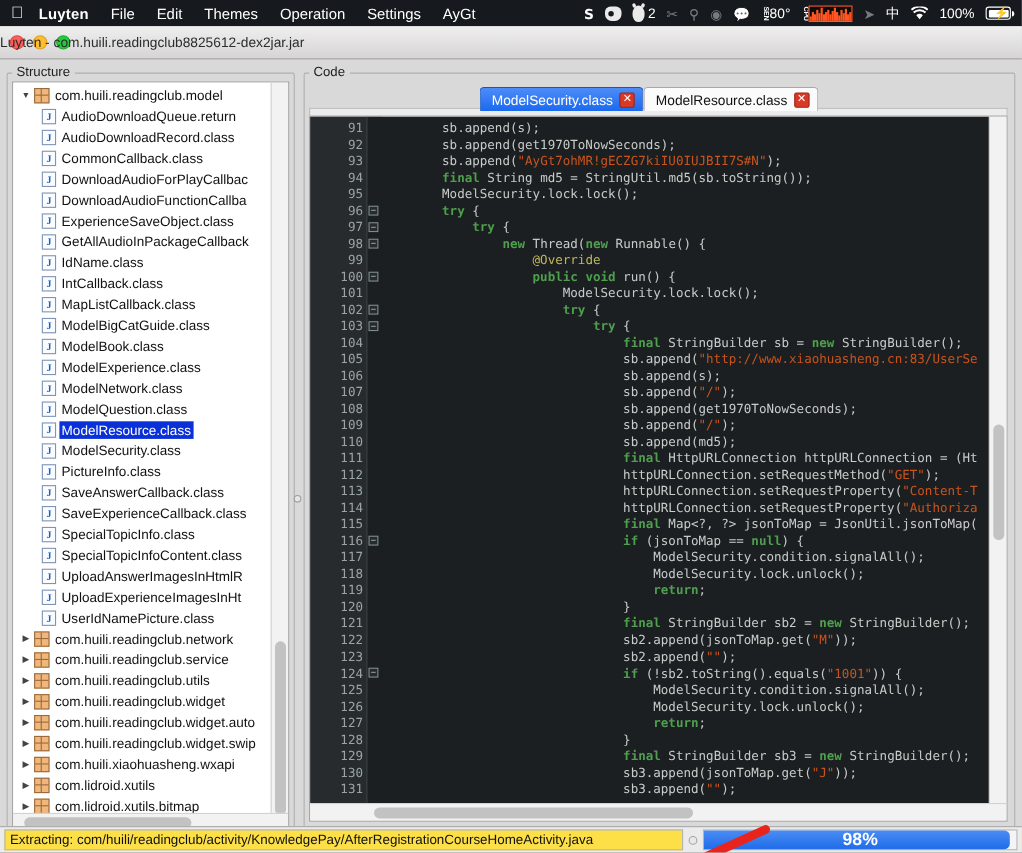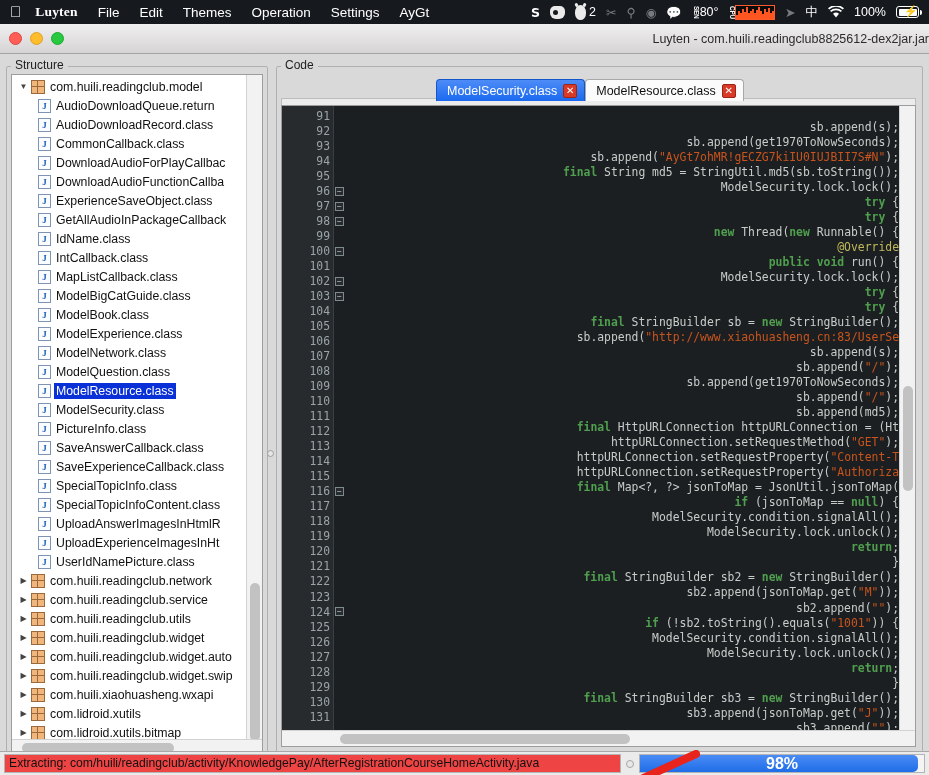--- a/index.html
+++ b/index.html
@@ -18,21 +18,21 @@
     color: #ffffff;
     font-size: 13.5px;
     position: relative;
   }
   #macbar .apple {
     margin-left: 10px; margin-right: 14px;
     font-size: 15px; line-height: 1;
     position: relative; top: -1px;
   }
   #macbar .mi { margin-right: 20px; white-space: nowrap; }
-  #macbar .mi.bold { font-weight: bold; letter-spacing: .2px; font-family: Liberation Serif, serif; }
+  #macbar .mi.bold { font-weight: bold; letter-spacing: .2px; }
   #macbar .right {
     position: absolute; right: 4px; top: 0;
     height: 24px; display: flex; align-items: center;
   }
   #macbar .right .it {
     margin-left: 10px; display: flex; align-items: center;
     font-size: 12.5px; white-space: nowrap;
   }
   .sicon { font-weight: bold; font-size: 15px; font-family: "DejaVu Sans", sans-serif; }
   .dim { opacity: .42; }
@@ -84,21 +84,21 @@
     background: linear-gradient(#f0efef, #d6d4d4);
     border-bottom: 1px solid #a3a3a3;
     display: flex; align-items: center; position: relative;
   }
   .traffic { display: flex; gap: 8px; margin-left: 9px; }
   .tl { width: 13px; height: 13px; border-radius: 50%; }
   .tl.r { background: #ff5f57; border: 1px solid #e0443e; }
   .tl.y { background: #ffbd2e; border: 1px solid #dea123; }
   .tl.g { background: #28c940; border: 1px solid #1aab29; }
   #wtitle {
-    position: absolute; left: 0; right: 0; text-align: right;
+    position: absolute; left: 0; right: 0; text-align: left;
     font-size: 12.5px; color: #2c2c2c;
   }
 
   
   #content { display: flex; height: 711px; padding: 4px 3px 0 3px; }
 
   
   .panel { position: relative; }
   .panel > .legend {
     position: absolute; top: 0; left: 8px; background: #d9d9d9;
@@ -214,22 +214,22 @@
   }
   .ln { height: 15.03px; padding-right: 3px; position: relative; }
   .fold {
     position: absolute; right: -11px; top: 2.5px;
     width: 9px; height: 9px; border: 1px solid #7d8a8f;
     background: #272b2d; color: #b6c0c4; font-size: 8px;
     line-height: 7px; text-align: center; font-family: "DejaVu Sans Mono", monospace;
   }
   #gutterpad { width: 13px; flex: 0 0 13px; background: #1c1f21; }
   #code {
-    flex: 1; padding-top: 14px; color: #c8ccc9;
-    white-space: pre; overflow: hidden; text-align: right;
+    flex: 1; padding-top: 3px; color: #c8ccc9;
+    white-space: pre; overflow: hidden;
   }
   .cl { height: 15.03px; }
   .kw  { color: #4f9f4f; font-weight: bold; }
   .str { color: #c8541d; }
   .ann { color: #bfb95c; }
   .pl  { color: #c8ccc9; }
   #ed-vscroll {
     width: 16px; flex: 0 0 16px; background: #f2f2f2;
     border-left: 1px solid #d2d2d2; position: relative;
   }
@@ -247,21 +247,21 @@
   }
 
   
   #statusbar {
     position: absolute; left: 0; bottom: 0; width: 929px; height: 24px;
     background: #ebebeb; border-top: 1px solid #a8a8a8;
     display: flex; align-items: center;
   }
   #statustext {
     flex: 1; margin: 2px 0 2px 4px; height: 19px;
-    border: 1px solid #b4b4b4; background: #ef4444;
+    border: 1px solid #b4b4b4; background: #fde047;
     font-size: 12.2px; color: #111; line-height: 17px;
     padding-left: 4px; overflow: hidden; white-space: nowrap;
   }
   #statusdot {
     width: 8px; height: 8px; border-radius: 50%;
     border: 1px solid #a5a5a5; background: #e8e8e8; margin: 0 5px;
   }
   #progwrap {
     width: 286px; height: 19px; margin-right: 4px;
     border: 1px solid #b4b4b4; background: #f4f4f4; position: relative;

